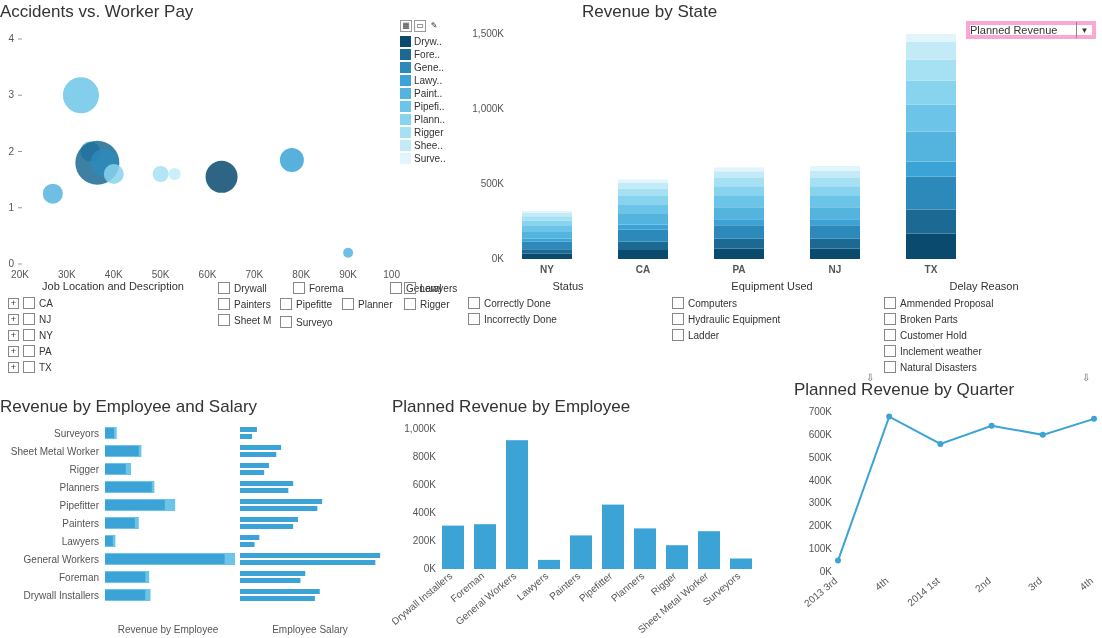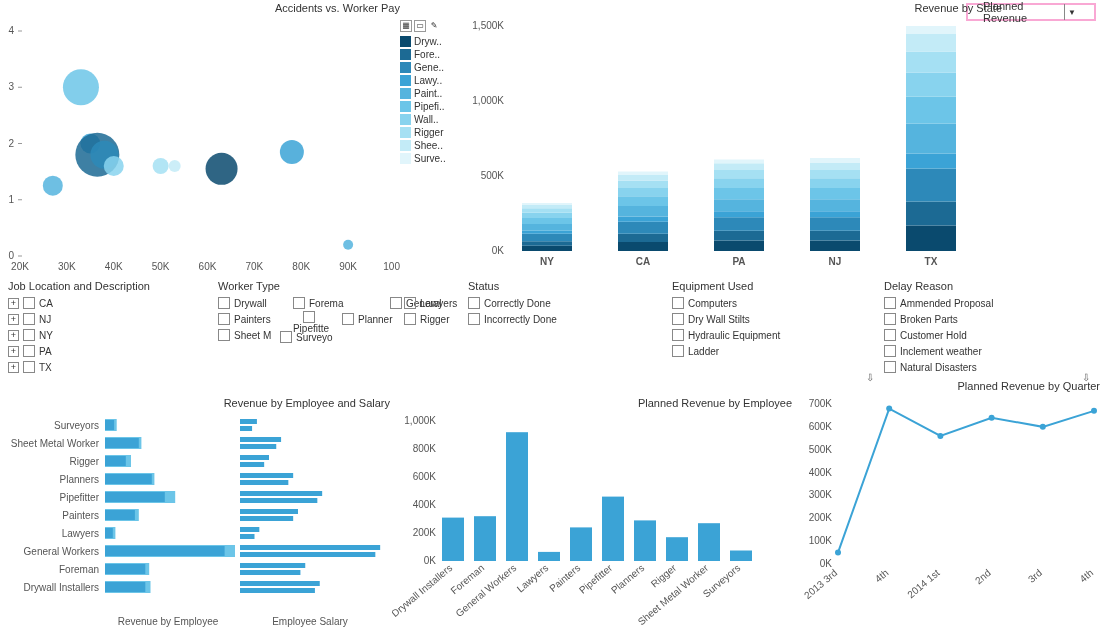--- a/index.html
+++ b/index.html
@@ -1,28 +1,28 @@
 <!DOCTYPE html>
 <html><head>
 <meta charset="utf-8">
 <style>
   * { box-sizing: border-box; margin: 0; padding: 0; }
   body { font-family: Arial, sans-serif; font-size: 11px; color: #333; background: #fff; width: 1102px; height: 638px; overflow: hidden; position: relative; }
   .dashboard { position: relative; width: 1102px; height: 638px; }
-  .chart-title { font-size: 11px; text-align: right; padding: 2px 0; }
+  .chart-title { font-size: 17px; text-align: left; padding: 2px 0; }
   .panel { position: absolute; }
   .axis-tick { font-size: 10px; fill: #555; }
   .axis-line { stroke: #999; stroke-width: 1; }
   .legend-row { display: flex; align-items: center; height: 13px; font-size: 10px; }
   .legend-sw { width: 11px; height: 11px; margin-right: 3px; flex: 0 0 11px; }
-  .filter-title { font-size: 11px; font-weight: normal; margin-bottom: 3px; color: #333; }
+  .filter-title { font-size: 11px; font-weight: normal; margin-bottom: 3px; color: #333; text-align: center; }
   .filter-item { display: flex; align-items: center; font-size: 10px; height: 16px; }
   .filter-cb { width: 12px; height: 12px; border: 1px solid #888; margin-right: 4px; flex: 0 0 12px; }
   .expand-box { width: 11px; height: 11px; border: 1px solid #888; display: inline-flex; align-items: center; justify-content: center; font-size: 9px; line-height: 1; margin-right: 4px; flex: 0 0 11px; }
-  .dropdown { position: absolute; right: 6px; top: 3px; width: 130px; height: 18px; border: 2px solid #f9a8d4; font-size: 11px; display: flex; align-items: center; padding: 0 15px; justify-content: space-between; background: #fff; }
+  .dropdown { position: absolute; right: 6px; top: 21px; width: 130px; height: 18px; border: 4px solid #f9a8d4; font-size: 11px; display: flex; align-items: center; padding: 0 0; justify-content: space-between; background: #fff; }
   .dropdown-arrow { width: 16px; height: 16px; border-left: 1px solid #888; display: flex; align-items: center; justify-content: center; font-size: 8px; }
   .bar { fill: #3ba3d6; }
   .bar-light { fill: #6cc5e8; }
   .line-stroke { stroke: #3ba3d6; stroke-width: 2; fill: none; }
   .dot { fill: #3ba3d6; }
   .small-arrow { position:absolute; font-size:10px; color:#666; }
   .tiny-icon { width:12px; height:12px; border:1px solid #999; display:inline-block; margin-right:2px; font-size:8px; text-align:center; line-height:10px;}
 </style>
 </head>
 <body>
@@ -100,21 +100,21 @@
         <div class="legend-row">
           <span class="legend-sw" style="background: rgb(85, 180, 222);"></span>
           <span>Paint..</span>
         </div>
         <div class="legend-row">
           <span class="legend-sw" style="background: rgb(108, 197, 232);"></span>
           <span>Pipefi..</span>
         </div>
         <div class="legend-row">
           <span class="legend-sw" style="background: rgb(136, 211, 238);"></span>
-          <span>Wall..</span>
+          <span>Plann..</span>
         </div>
         <div class="legend-row">
           <span class="legend-sw" style="background: rgb(165, 224, 243);"></span>
           <span>Rigger</span>
         </div>
         <div class="legend-row">
           <span class="legend-sw" style="background: rgb(195, 235, 247);"></span>
           <span>Shee..</span>
         </div>
         <div class="legend-row">
@@ -219,21 +219,20 @@
           <span>PA</span>
         </div>
         <div class="filter-item">
           <span class="expand-box">+</span>
           <span class="filter-cb"></span>
           <span>TX</span>
         </div>
       </div>
   </div>
   <div class="panel" style="left:218px;top:280px;width:248px">
-    <div class="filter-title">Worker Type</div>
     <div id="worker-items" style="display:flex;flex-wrap:wrap">
         <div class="filter-item" style="width: 62px;">
           <span class="filter-cb"></span>
           <span>Drywall</span>
         </div>
         <div class="filter-item" style="width: 62px; padding-left: 13px;">
           <span class="filter-cb"></span>
           <span>Forema</span>
         </div>
         <div class="filter-item" style="width: 62px; padding-left: 48px;">
@@ -241,21 +240,21 @@
           <span>General</span>
         </div>
         <div class="filter-item" style="width: 62px;">
           <span class="filter-cb"></span>
           <span>Lawyers</span>
         </div>
         <div class="filter-item" style="width: 62px;">
           <span class="filter-cb"></span>
           <span>Painters</span>
         </div>
-        <div class="filter-item" style="width: 62px; flex-direction: column;">
+        <div class="filter-item" style="width: 62px;">
           <span class="filter-cb"></span>
           <span>Pipefitte</span>
         </div>
         <div class="filter-item" style="width: 62px;">
           <span class="filter-cb"></span>
           <span>Planner</span>
         </div>
         <div class="filter-item" style="width: 62px;">
           <span class="filter-cb"></span>
           <span>Rigger</span>
@@ -282,24 +281,20 @@
           <span>Incorrectly Done</span>
         </div>
       </div>
   </div>
   <div class="panel" style="left:672px;top:280px;width:200px">
     <div class="filter-title">Equipment Used</div>
     <div id="equip-items">
         <div class="filter-item">
           <span class="filter-cb"></span>
           <span>Computers</span>
-        </div>
-        <div class="filter-item">
-          <span class="filter-cb"></span>
-          <span>Dry Wall Stilts</span>
         </div>
         <div class="filter-item">
           <span class="filter-cb"></span>
           <span>Hydraulic Equipment</span>
         </div>
         <div class="filter-item">
           <span class="filter-cb"></span>
           <span>Ladder</span>
         </div>
       </div>

